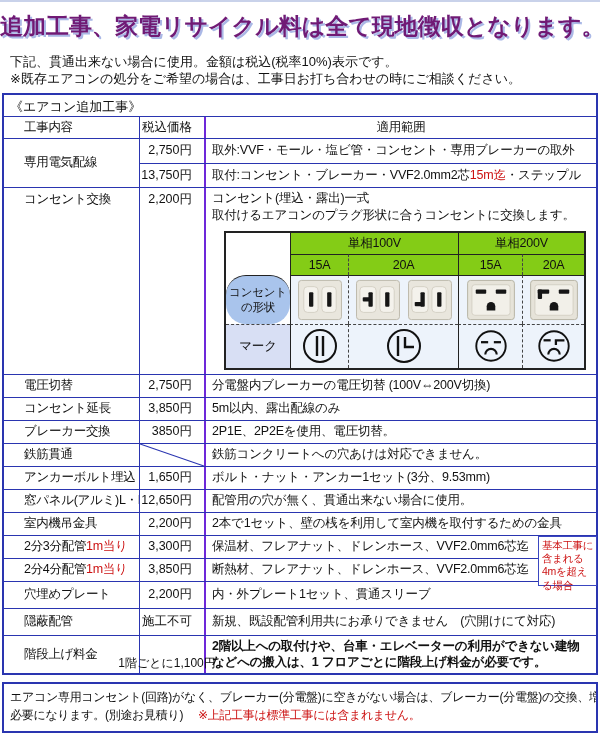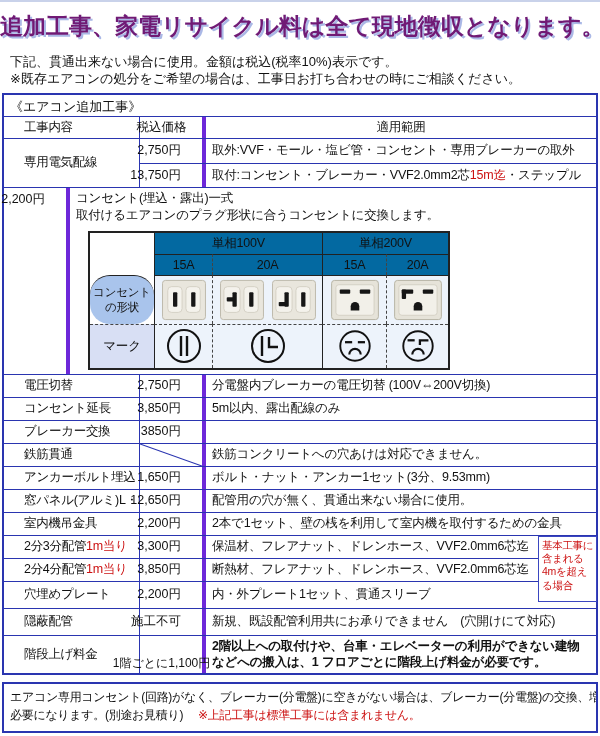--- a/index.html
+++ b/index.html
@@ -23,21 +23,21 @@
   
   .tbl {
     position:relative; margin:0 2px; border:2px solid #2a35b0;
     font-size:12.5px; background:#fff;
   }
   .r { display:flex; border-top:1px solid #2a35b0; align-items:stretch; }
   .r.first { border-top:0; }
   .caption-row { padding:3px 6px 2px; height:21px; font-size:13px; }
   .c1 { width:136px; padding:2px 4px 2px 20px; border-right:1px solid #2a35b0;
         display:flex; align-items:center; white-space:nowrap; overflow:hidden; letter-spacing:-0.3px; }
-  .c2 { width:66px; padding:2px 21px 2px 2px; border-right:4px solid #6d28d9;
+  .c2 { width:66px; padding:2px 12px 2px 2px; border-right:2px solid #6d28d9;
         display:flex; align-items:center; justify-content:flex-end; white-space:nowrap; position:relative; }
   .c3 { flex:1; padding:2px 6px; display:flex; align-items:center;
         white-space:nowrap; overflow:hidden; letter-spacing:-0.2px; }
   .hdr .c2, .hdr .c3 { justify-content:center; }
   .hdr { min-height:22px; }
   .rm  { min-height:23px; }
   .rtall { min-height:27px; }
   .rkaidan { min-height:38px; }
   .grp-right { flex:1; display:flex; flex-direction:column; }
   .sub { display:flex; min-height:24px; flex:1; }
@@ -56,33 +56,33 @@
 
   
   .otbl {
     display:grid;
     grid-template-columns:64px 58px 110px 64px 62px;
     grid-template-rows:21px 21px 49px 44px;
     border:2px solid #222; margin:6px 0 2px 12px; width:362px;
     font-size:12.5px;
   }
   .oc { display:flex; align-items:center; justify-content:center; background:#edf3fb; overflow:hidden; }
-  .ohdr { background:#0369a1; }
+  .ohdr { background:#84cc16; }
   .ocorner { background:#ffffff; grid-column:1; grid-row:1/3; }
   .oshape-label { background:#a9c4ec; font-size:11.5px; text-align:center; line-height:1.25; white-space:normal;border-radius:20px; }
   .omark-label { background:#d8dff4; }
   .bl  { border-left:1px solid #222; }
   .bld { border-left:1px dashed #444; }
   .bt  { border-top:1px solid #222; }
   .btd { border-top:1px dashed #444; }
   .photos { gap:4px; }
 
   
   .note-box {
-    position:absolute; right:-1px; top:441px; width:59px; height:66px;
+    position:absolute; right:-1px; top:441px; width:59px; height:50px;
     border:1px solid #3a46c0; background:#fff; color:#cc1111;
     font-size:10.5px; line-height:1.27; padding:2px 2px 0 3px; letter-spacing:-0.3px;
   }
 
   
   .footer {
     margin:7px 2px 0; border:2px solid #2a35b0; padding:4px 6px 7px;
     font-size:12px; line-height:1.5; letter-spacing:-0.3px; white-space:nowrap; overflow:hidden;
   }
 </style>
@@ -120,20 +120,21 @@
         <div class="c3">
           <span>取付:コンセント・ブレーカー・VVF2.0mm2芯</span>
             <span class="red">15m迄</span>
             <span>・ステップル</span>
         </div>
       </div>
     </div>
   </div>
 
   <div class="r" style="min-height:187px">
+    <div class="c1 top-align">コンセント交換</div>
     <div class="c2 top-align">2,200円</div>
     <div class="c3 block">
       <div class="concent-line">コンセント(埋込・露出)一式</div>
       <div class="concent-line">取付けるエアコンのプラグ形状に合うコンセントに交換します。</div>
 
       <div class="otbl">
         <div class="oc ocorner"></div>
         <div class="oc ohdr bl" style="grid-column:2/4">単相100V</div>
         <div class="oc ohdr bl" style="grid-column:4/6">単相200V</div>
 
@@ -235,20 +236,21 @@
 
   <div class="r rm">
     <div class="c1">コンセント延長</div>
     <div class="c2">3,850円</div>
     <div class="c3">5m以内、露出配線のみ</div>
   </div>
 
   <div class="r rm">
     <div class="c1">ブレーカー交換</div>
     <div class="c2">3850円</div>
+    <div class="c3">2P1E、2P2Eを使用、電圧切替。</div>
   </div>
 
   <div class="r rm">
     <div class="c1">鉄筋貫通</div>
     <div class="c2">
       <svg class="diag" preserveAspectRatio="none" viewBox="0 0 66 23">
         <line x1="0" y1="0" x2="66" y2="23" stroke="#2a35b0" stroke-width="1.2"></line>
       </svg>
     </div>
     <div class="c3">鉄筋コンクリートへの穴あけは対応できません。</div>

